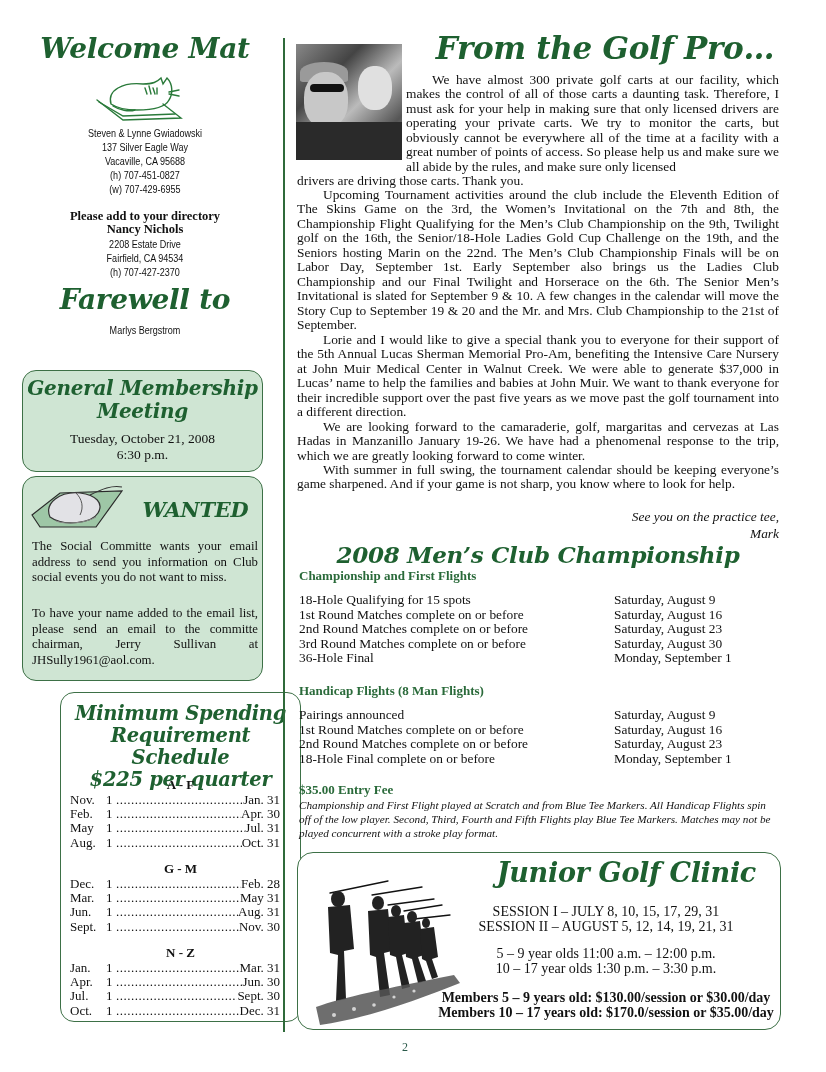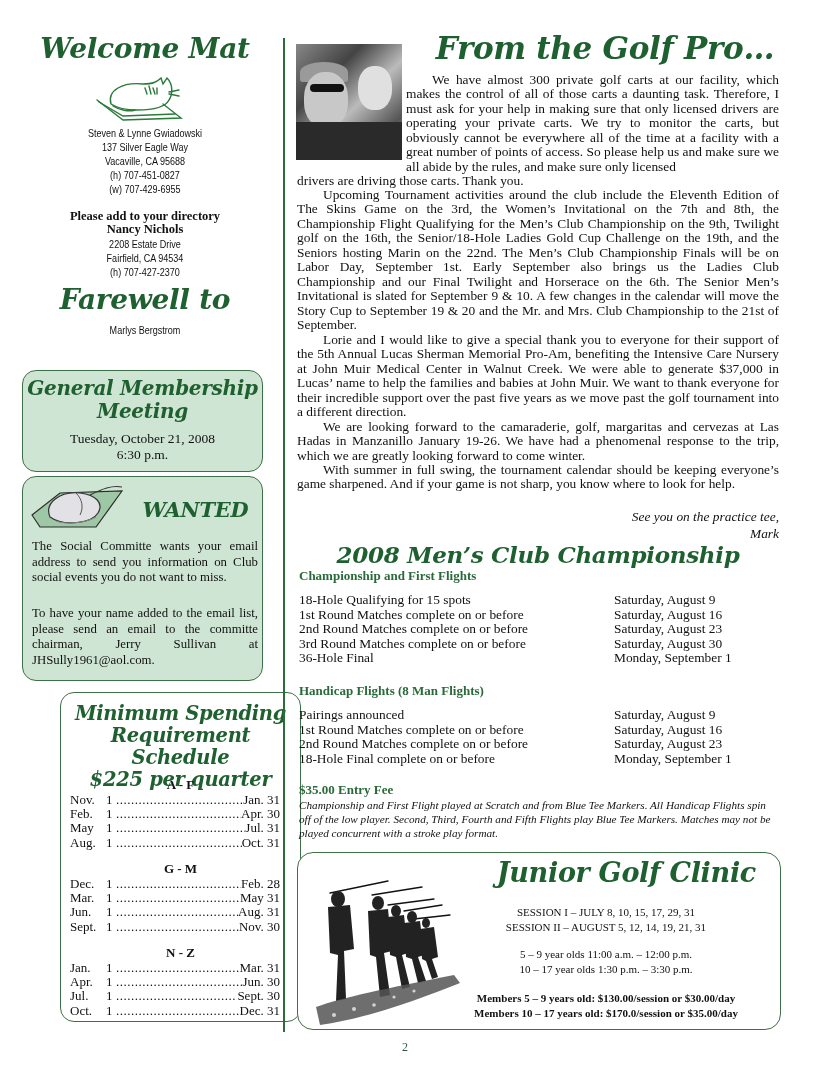--- a/index.html
+++ b/index.html
@@ -71,21 +71,21 @@
   #sub1 { top: 568px; }
   #sched1 { top: 582px; }
   #sub2 { top: 683px; }
   #sched2 { top: 697px; }
   #fee-head { top: 782px; }
   #fee-note { position: absolute; left: 299px; top: 798px; width: 480px; font-family: "Liberation Serif", serif; font-style: italic; font-size: 11.2px; line-height: 14.2px; }
 
   #junior-box { left: 297px; top: 852px; width: 484px; height: 178px; background: #fff; border-width: 1.2px; border-radius: 16px; }
   #golfers { position: absolute; left: 16px; top: 26px; width: 150px; height: 148px; }
   #junior-title { position: absolute; top: 4px; left: 150px; width: 300px; text-align: right; font-size: 27px; margin-left: 8px; }
-  .junior-lines { position: absolute; left: 140px; width: 336px; text-align: center; font-family: "Liberation Serif", serif; font-size: 11px; line-height: 14.5px; }
+  .junior-lines { position: absolute; left: 140px; width: 336px; text-align: center; font-family: "Liberation Serif", serif; font-size: 14px; line-height: 14.5px; }
   #junior-sessions { top: 52px; }
   #junior-times { top: 94px; }
   #junior-prices { top: 138px; font-weight: bold; }
 
   #page-num { position: absolute; left: 402px; top: 1040px; font-family: "Liberation Serif", serif; font-size: 12px; color: #2a5a4a; }
 </style>
 </head>
 <body>
 
 <div id="left">

